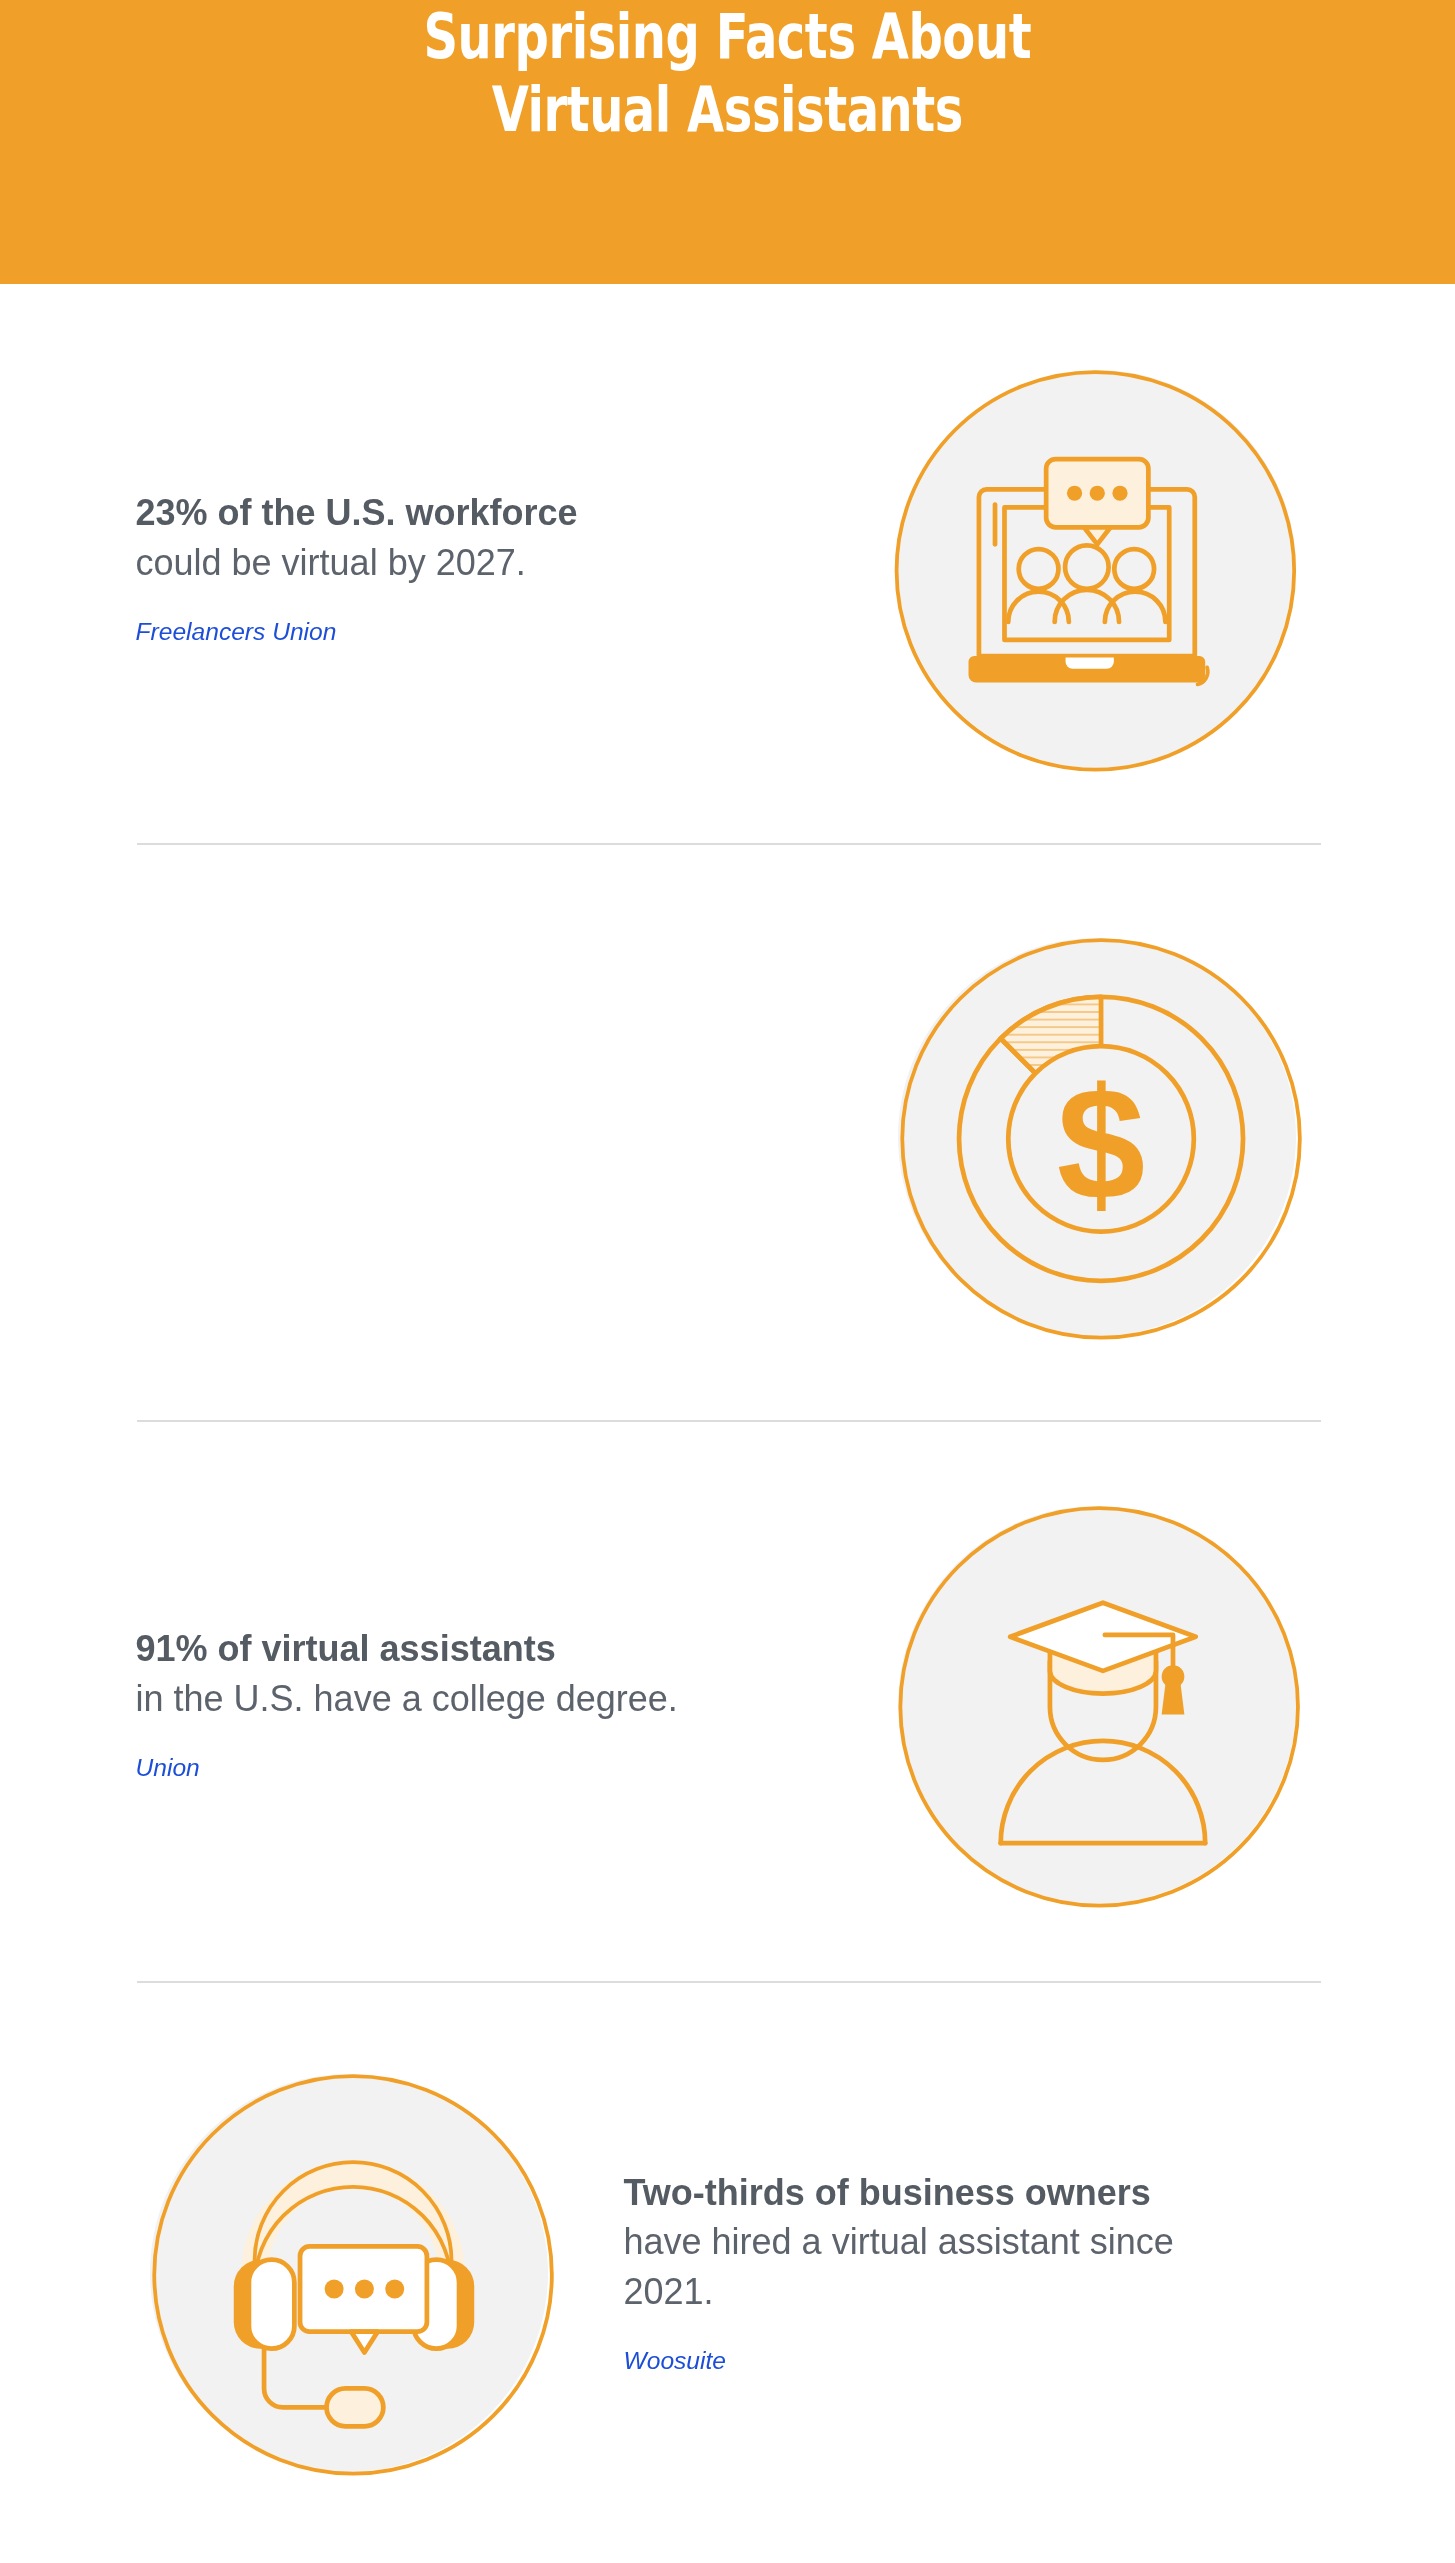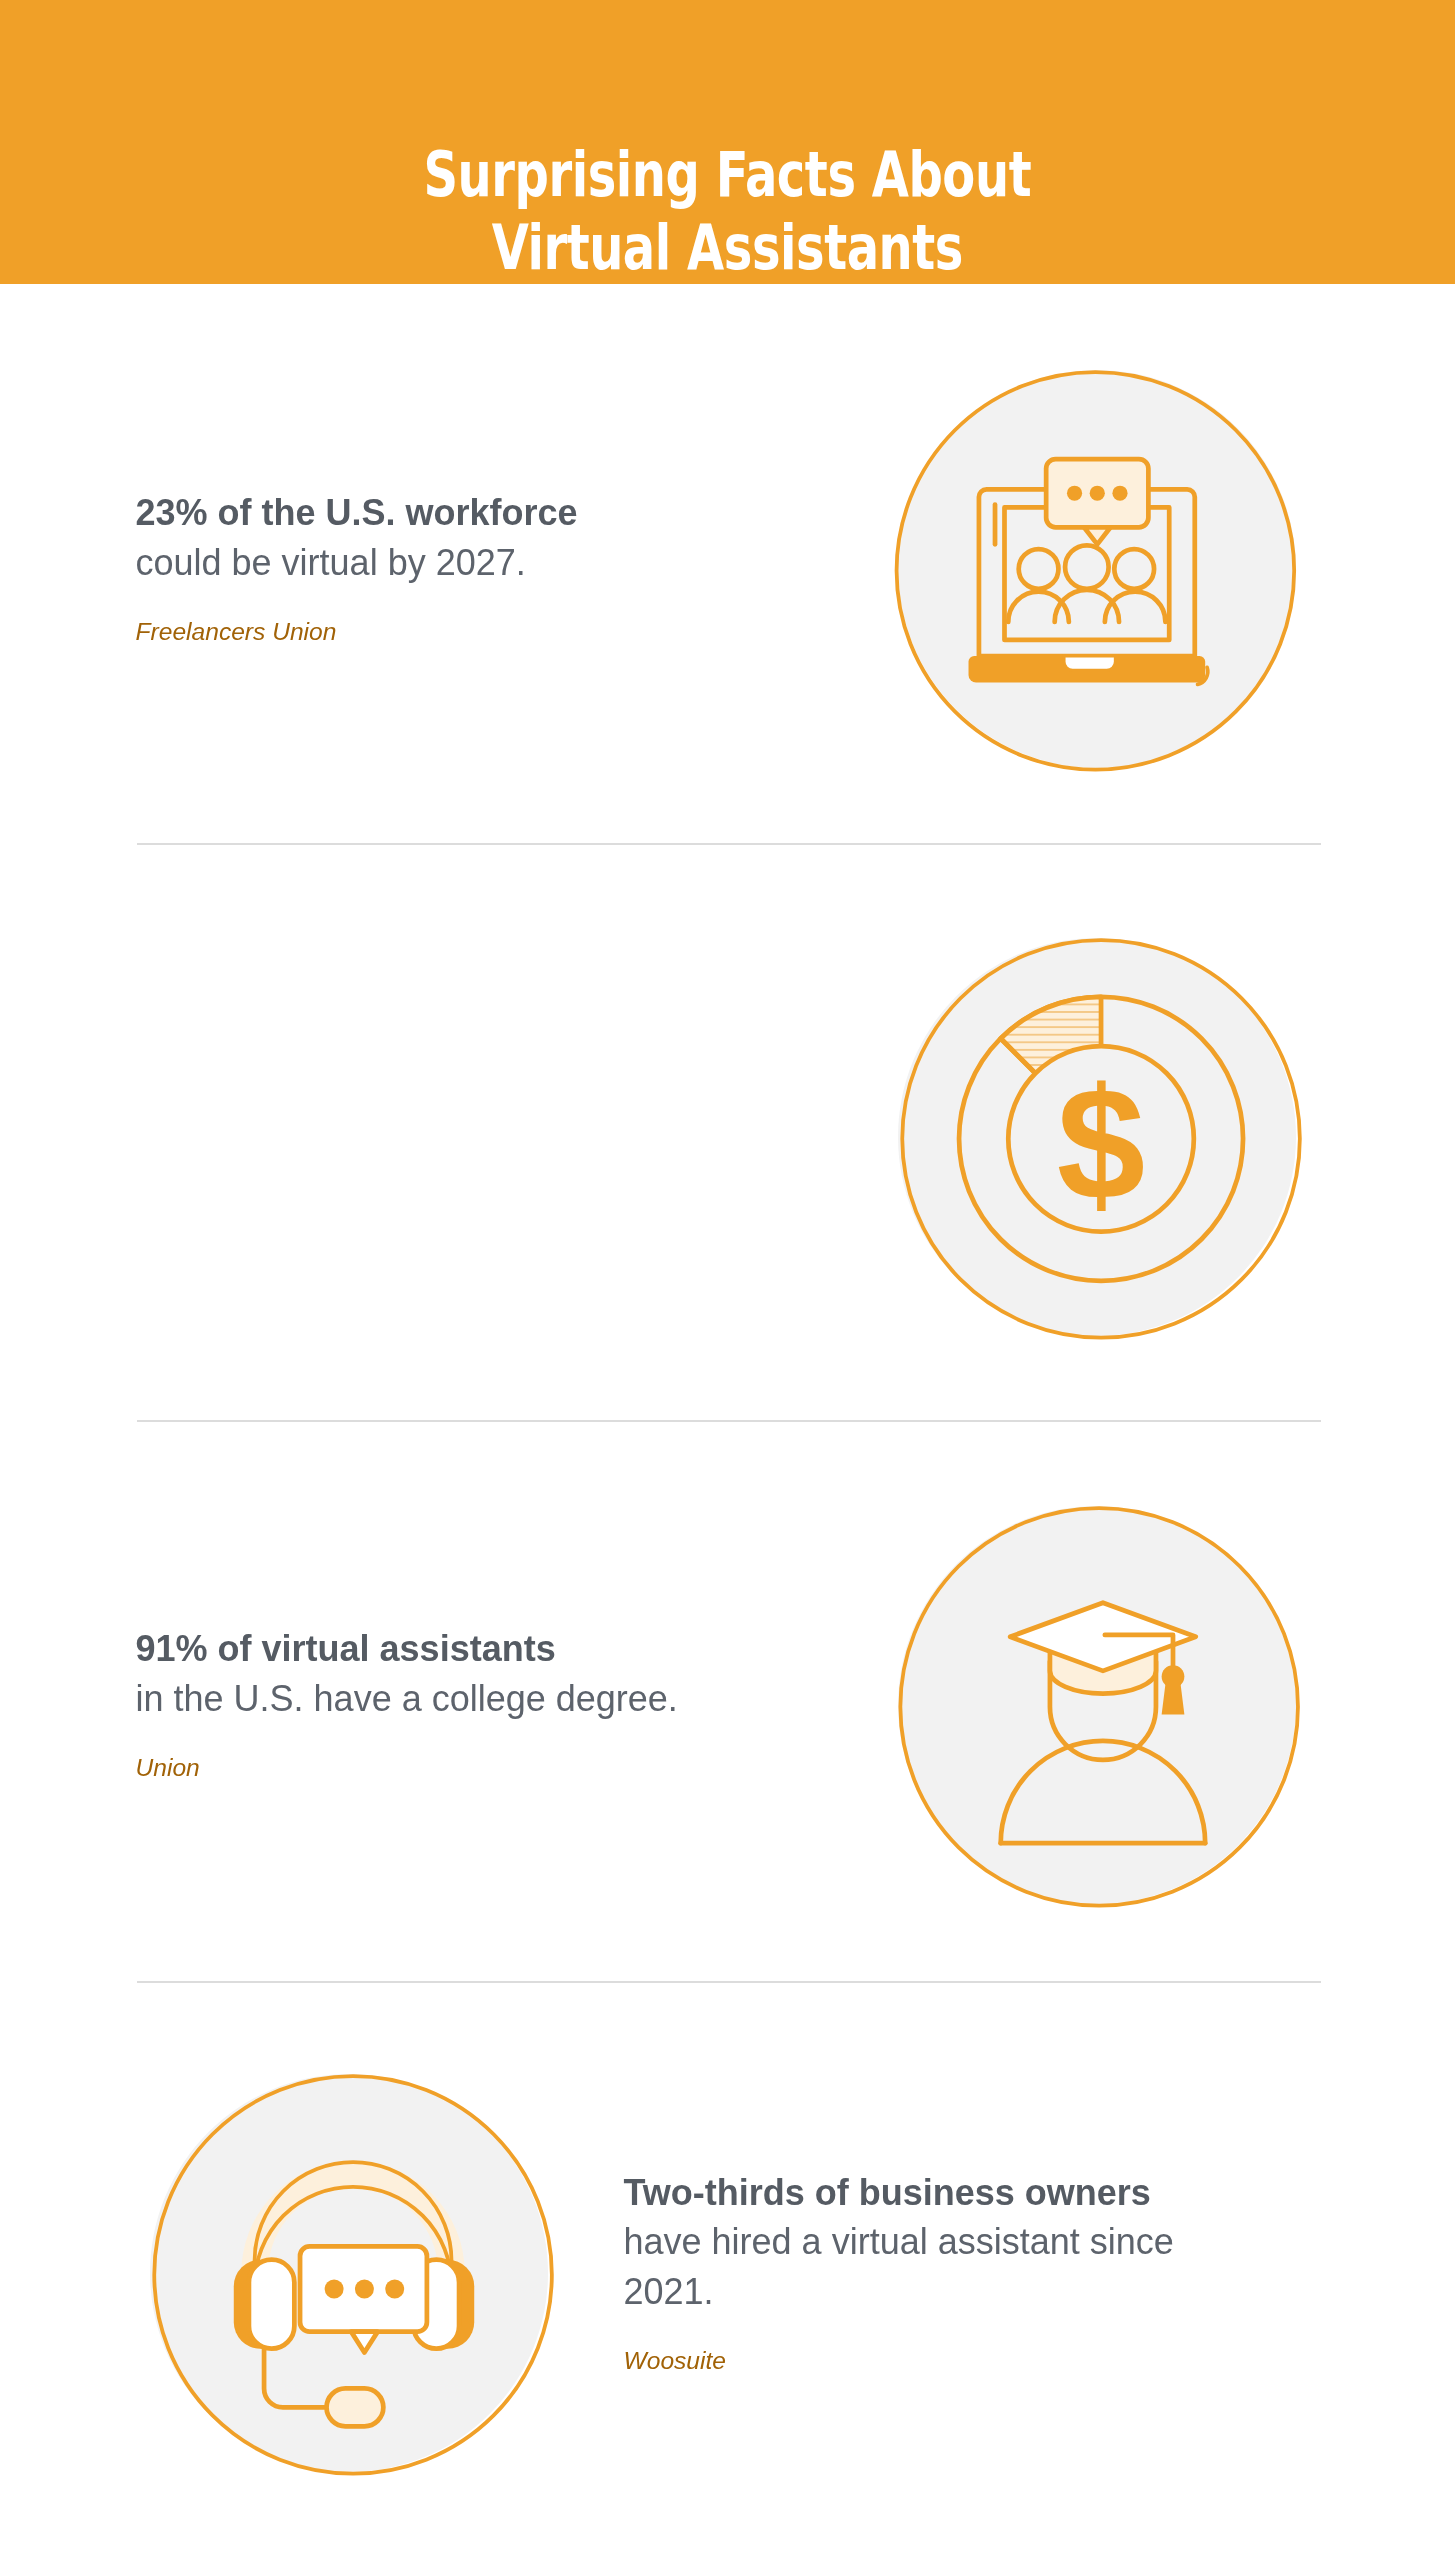--- a/index.html
+++ b/index.html
@@ -20,21 +20,21 @@
   }
 
   
   .header {
     position: absolute;
     top: 0; left: 0;
     width: 1455px;
     height: 284px;
     background: #F0A028;
     display: flex;
-    align-items: flex-end;
+    align-items: flex-start;
     justify-content: center;
   }
   .header-title {
     color: #ffffff;
     font-family: "DejaVu Sans Condensed", "Liberation Sans Narrow", "Liberation Sans", sans-serif;
     font-weight: 700;
     font-size: 62px;
     line-height: 1.18;
     text-align: center;
     letter-spacing: -0.5px;
@@ -87,21 +87,21 @@
     color: #5D636C;
     font-size: 36px;
     line-height: 1.38;
     font-weight: 400;
     max-width: 606px;
   }
   .fact b { font-weight: 700; color: #555b63; }
 
   .source {
     margin-top: 28px;
-    color: #a16207;
+    color: #1d4ed8;
     font-style: italic;
     font-size: 24.6px;
     line-height: 1.3;
   }
 
   
   .divider {
     position: absolute;
     left: 137px;
     width: 1184px;

